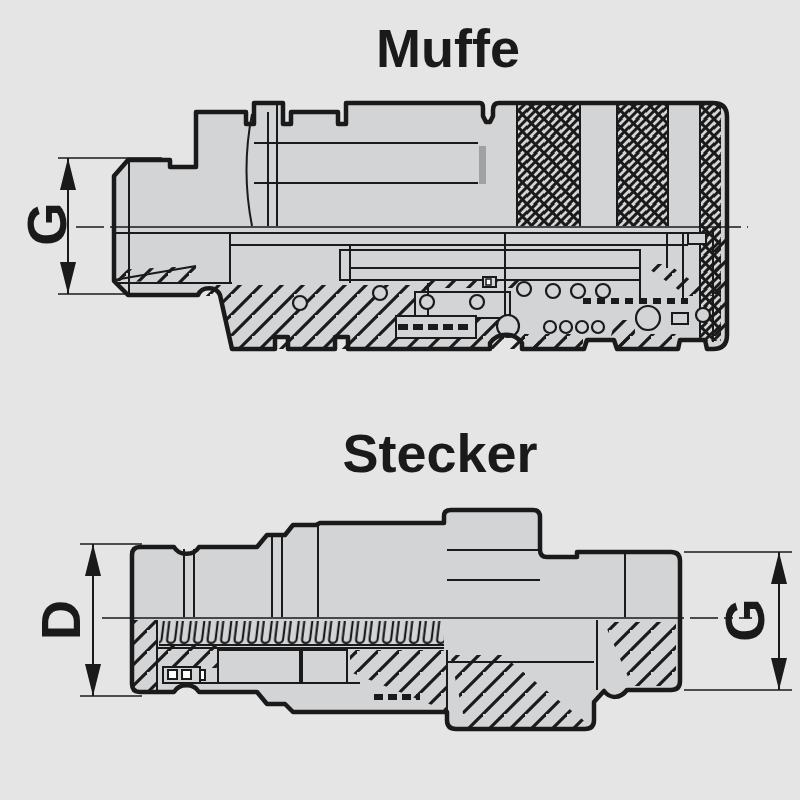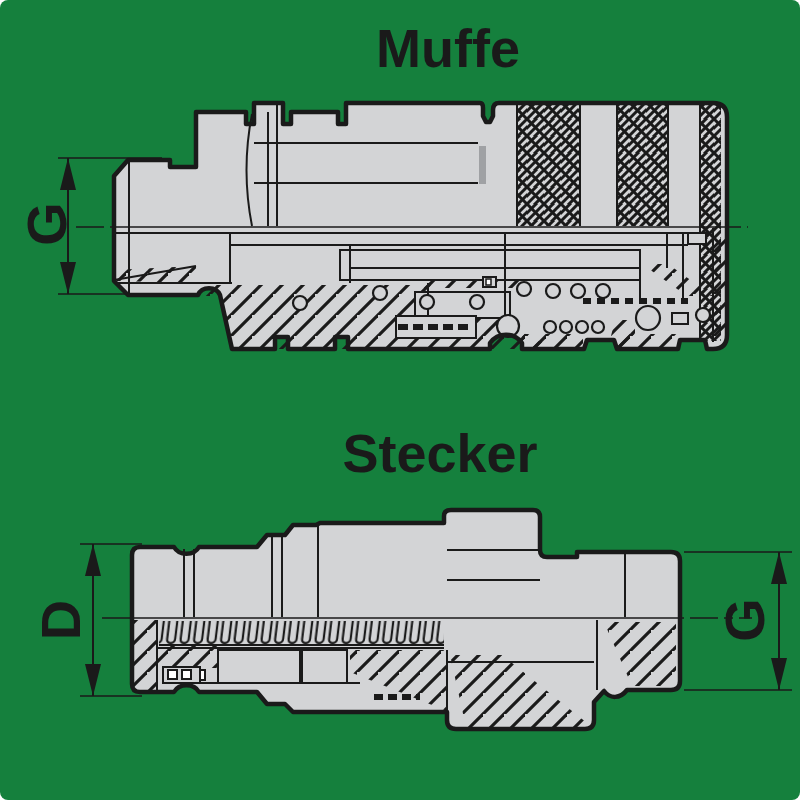--- a/index.html
+++ b/index.html
@@ -1,16 +1,16 @@
 <!DOCTYPE html>
 <html><head>
 <meta charset="utf-8">
 <style>
   html,body{margin:0;padding:0;background:#ffffff;}
-  .stage{position:relative;width:800px;height:800px;background:#15803d;overflow:hidden;border-radius:8px;}
+  .stage{position:relative;width:800px;height:800px;background:#e5e5e5;overflow:hidden;}
   svg{display:block;}
   .title-text{font:700 54px "Liberation Sans", sans-serif;fill:#1a1a1a;}
   .dim-text{font:700 56px "Liberation Sans", sans-serif;fill:#1a1a1a;}
   .ol{fill:none;stroke:#1a1a1a;stroke-width:4.5;stroke-linejoin:round;stroke-linecap:round;}
   .tl{fill:none;stroke:#1a1a1a;stroke-width:2;}
   .cl{fill:none;stroke:#1a1a1a;stroke-width:1.7;}
   .ext{fill:none;stroke:#1a1a1a;stroke-width:1.7;}
   .dimline{fill:none;stroke:#1a1a1a;stroke-width:2;}
   .arrow{fill:#1a1a1a;stroke:none;}
   .ball{fill:#d3d4d6;stroke:#1a1a1a;stroke-width:2.2;}

